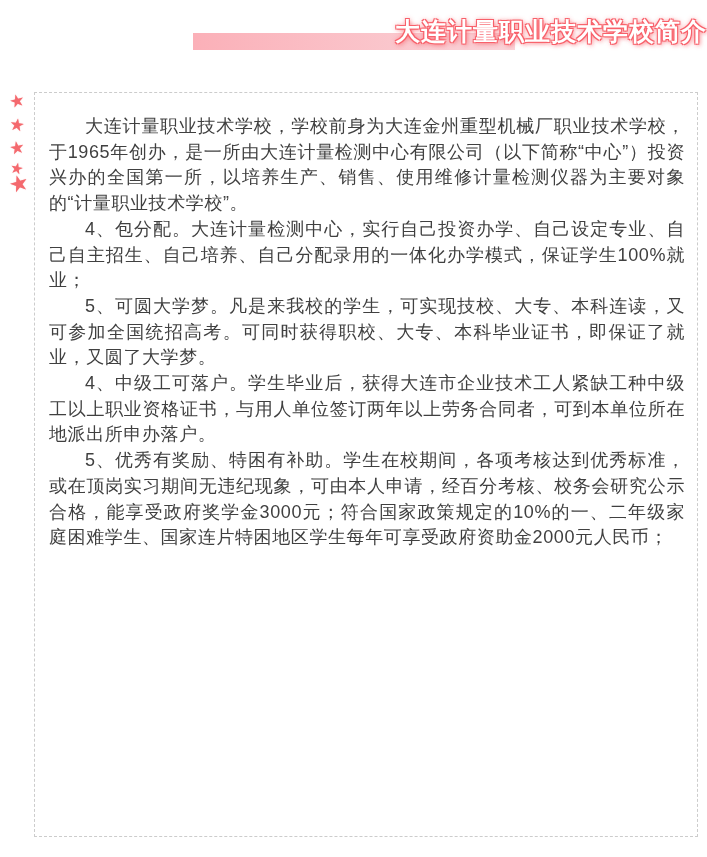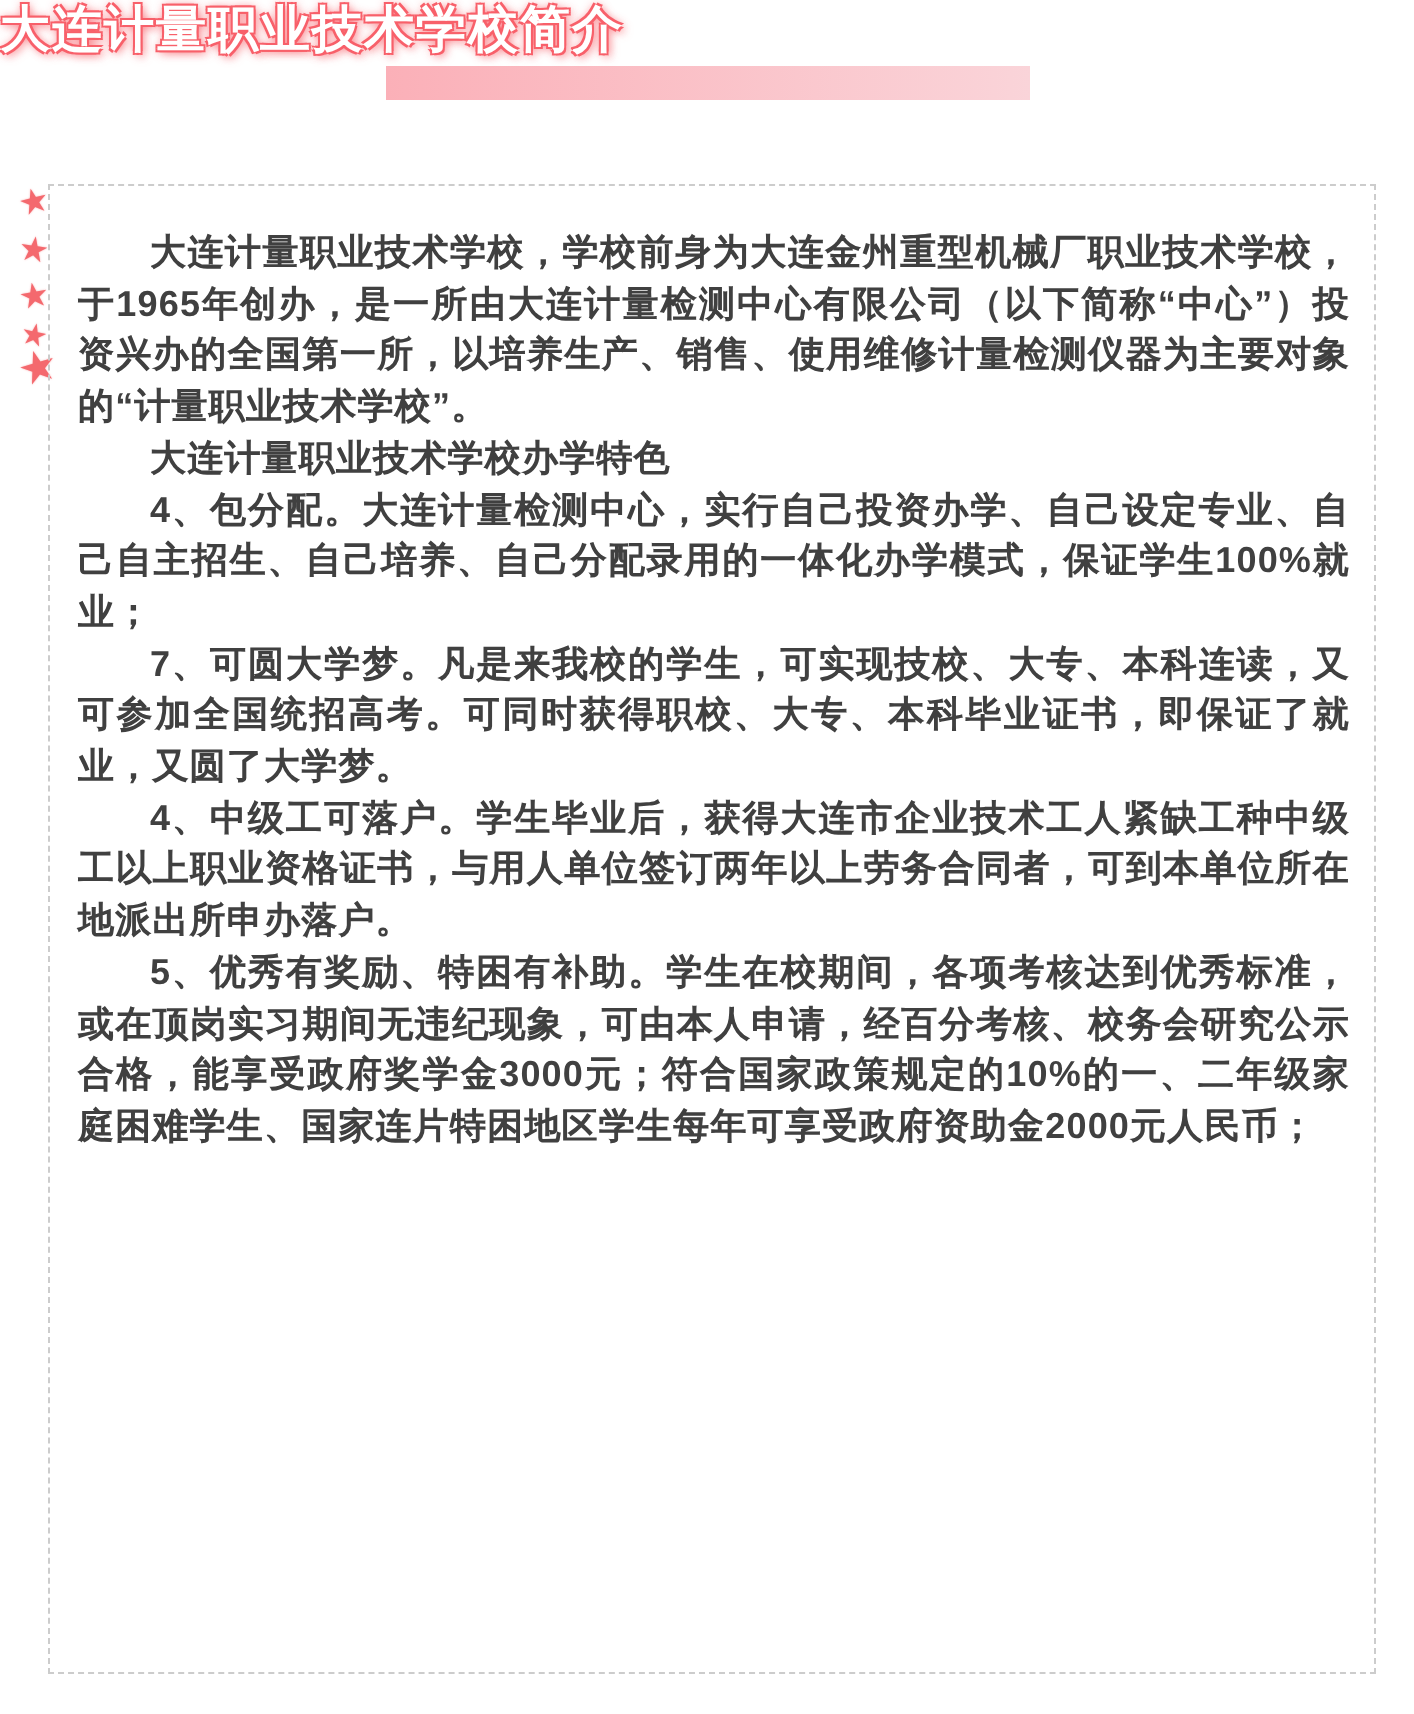--- a/index.html
+++ b/index.html
@@ -16,21 +16,22 @@
   body{
     width:707px;height:857px;
     background:var(--background);
     font-family:"Liberation Sans","DejaVu Sans",sans-serif;
     overflow:hidden;
     position:relative;
   }
   
   .title-area{
     position:relative;
-    text-align:left;
+    text-align:right;
+    padding-top:16px;
     height:50px;
   }
   .title-banner{
     position:absolute;
     left:50%;
     top:33px;
     transform:translateX(-50%);
     width:322px;
     height:17px;
     background:linear-gradient(90deg,var(--banner-pink-left),var(--banner-pink-right));
@@ -50,28 +51,27 @@
       -1px -1px 0 var(--title-outline),
        1px -1px 0 var(--title-outline),
       -1px  1px 0 var(--title-outline),
        1px  1px 0 var(--title-outline),
        0 0 5px rgba(248,96,106,0.85),
        2px 2px 4px rgba(248,96,106,0.55);
   }
   
   .content-box{
     position:absolute;
-    left:24px;
+    left:34px;
     top:92px;
     width:664px;
     height:745px;
     box-sizing:border-box;
     border:1px dashed var(--border-color);
     padding:21px 12px 0 14px;
-    font-weight:bold;
   }
   .content-box p{
     margin:0;
     font-size:18px;
     line-height:25.7px;
     letter-spacing:0.6px;
     color:var(--text-color);
     text-indent:2em;
     text-align:justify;
     word-break:break-all;
@@ -105,20 +105,19 @@
   <div class="stars">
     <span class="star-icon star-1">★</span>
     <span class="star-icon star-2">★</span>
     <span class="star-icon star-3">★</span>
     <span class="star-icon star-4">★</span>
     <span class="star-icon star-5">★</span>
   </div>
 
   <main class="content-box">
     <p>大连计量职业技术学校，学校前身为大连金州重型机械厂职业技术学校，于1965年创办，是一所由大连计量检测中心有限公司（以下简称“中心”）投资兴办的全国第一所，以培养生产、销售、使用维修计量检测仪器为主要对象的“计量职业技术学校”。</p>
-    <p>大连计量职业技术学校办学特色</p>
     <p>4、包分配。大连计量检测中心，实行自己投资办学、自己设定专业、自己自主招生、自己培养、自己分配录用的一体化办学模式，保证学生100%就业；</p>
-    <p>7、可圆大学梦。凡是来我校的学生，可实现技校、大专、本科连读，又可参加全国统招高考。可同时获得职校、大专、本科毕业证书，即保证了就业，又圆了大学梦。</p>
+    <p>5、可圆大学梦。凡是来我校的学生，可实现技校、大专、本科连读，又可参加全国统招高考。可同时获得职校、大专、本科毕业证书，即保证了就业，又圆了大学梦。</p>
     <p>4、中级工可落户。学生毕业后，获得大连市企业技术工人紧缺工种中级工以上职业资格证书，与用人单位签订两年以上劳务合同者，可到本单位所在地派出所申办落户。</p>
     <p>5、优秀有奖励、特困有补助。学生在校期间，各项考核达到优秀标准，或在顶岗实习期间无违纪现象，可由本人申请，经百分考核、校务会研究公示合格，能享受政府奖学金3000元；符合国家政策规定的10%的一、二年级家庭困难学生、国家连片特困地区学生每年可享受政府资助金2000元人民币；</p>
   </main>
 
 </div>
 
 </body></html>

